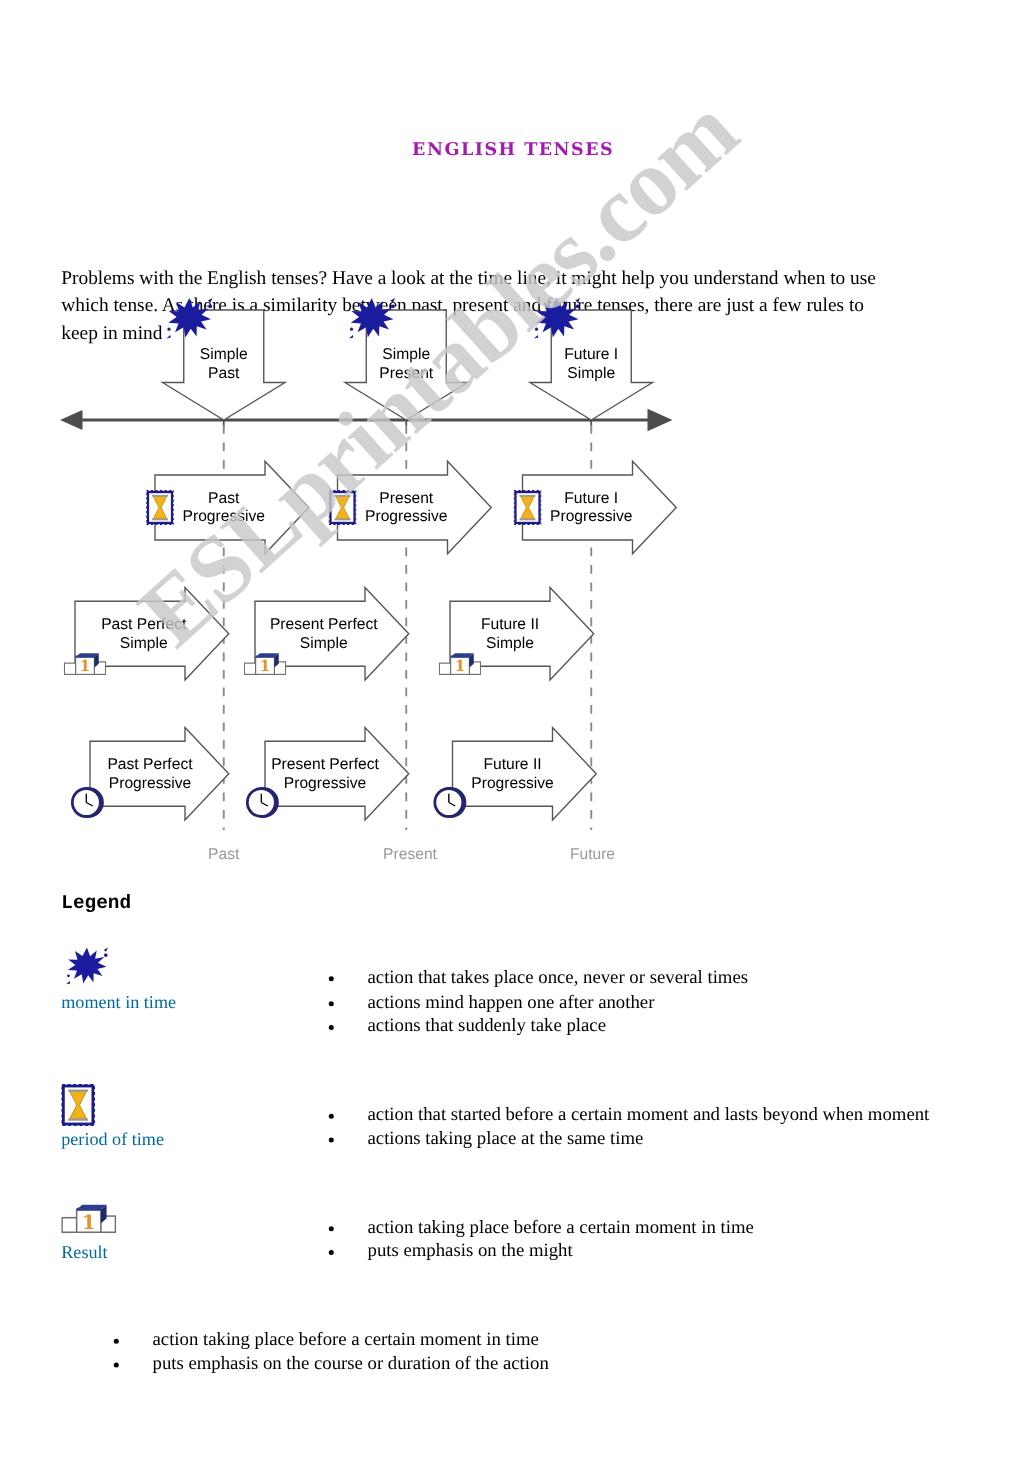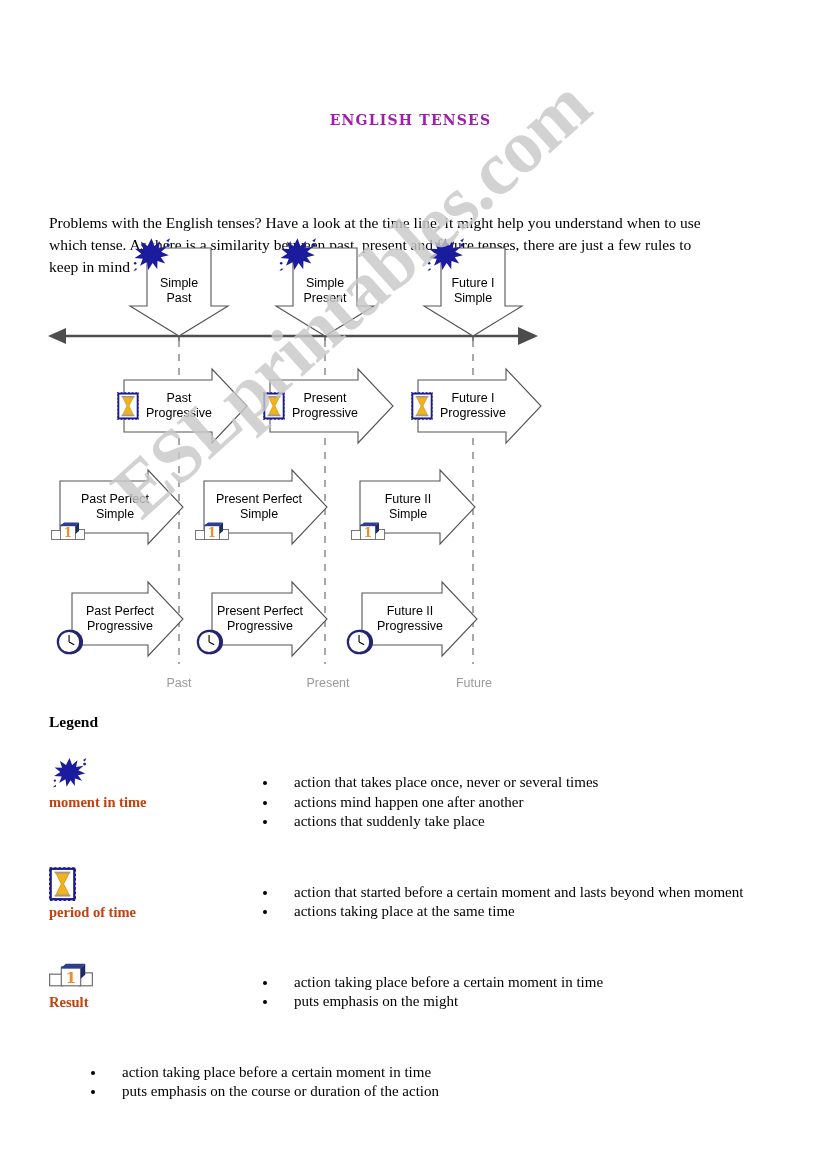--- a/index.html
+++ b/index.html
@@ -97,21 +97,21 @@
 
   
   #legend {
     position: absolute;
     left: 49px;
     top: 713px;
     width: 740px;
     z-index: 4;
   }
   #legend-title {
-    font-family: Liberation Serif, serif;
+    font-family: Liberation Mono, monospace;
     font-size: 15.5px;
     font-weight: bold;
     color: #000;
     margin-bottom: 24px;
   }
   .legend-row {
     position: relative;
     display: flex;
     align-items: flex-start;
     margin-bottom: 17px;
@@ -122,22 +122,22 @@
     position: relative;
   }
   .legend-icon-box {
     height: 38px;
     display: flex;
     align-items: center;
   }
   .legend-key-label {
     font-family: "Liberation Serif", serif;
     font-size: 14.5px;
-    font-weight: bold;
-    color: #c2410c;
+    font-weight: normal;
+    color: #0369a1;
     margin-top: 1px;
     white-space: nowrap;
   }
   .legend-bullets {
     flex: 1 1 auto;
     margin: 16px;
     padding: 0 0 0 26px;
     list-style: none;
     padding-top: 2px;
   }

